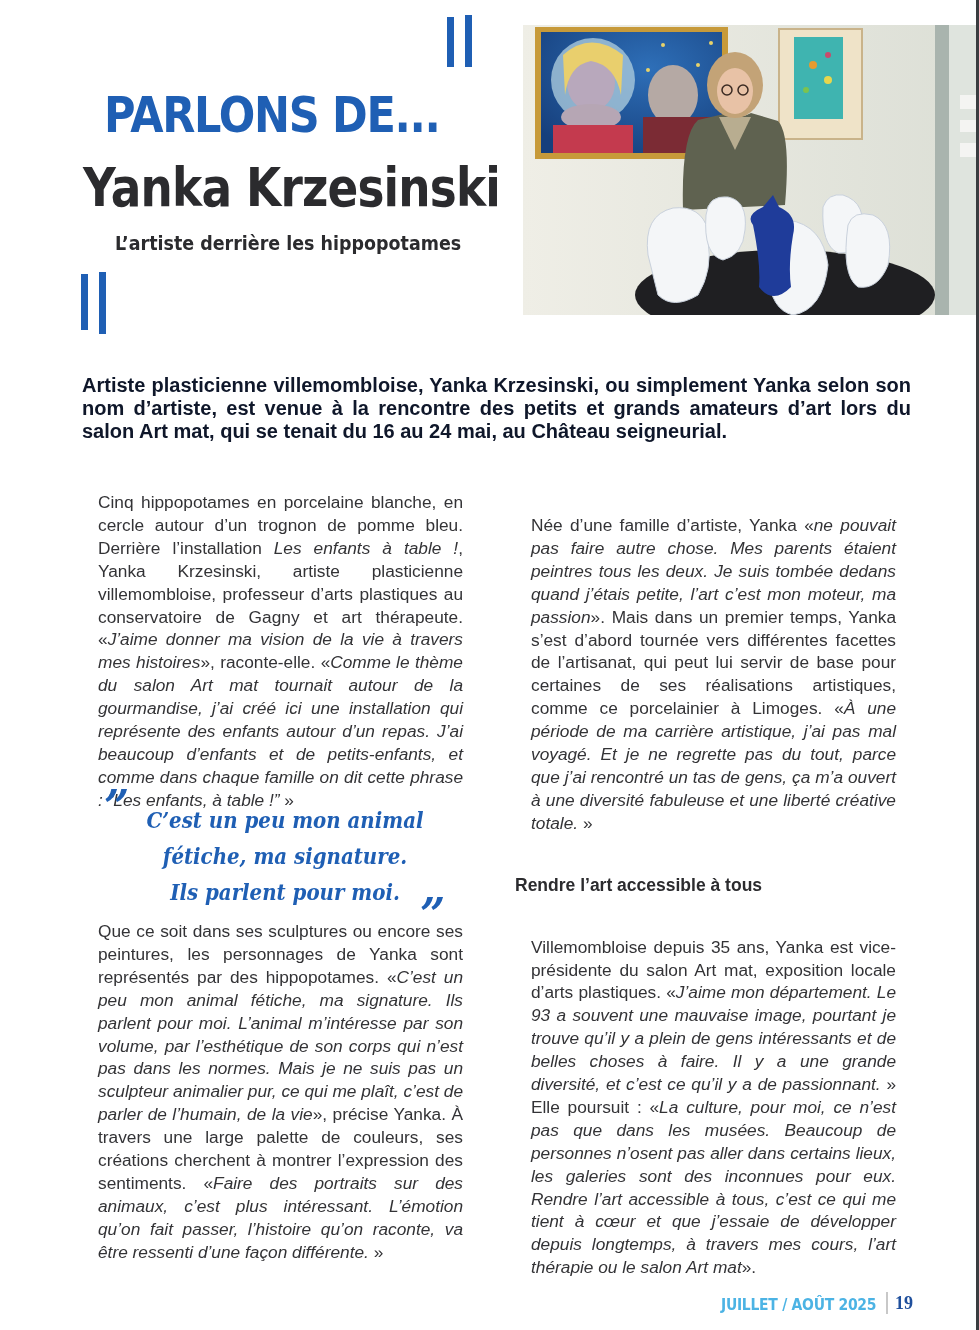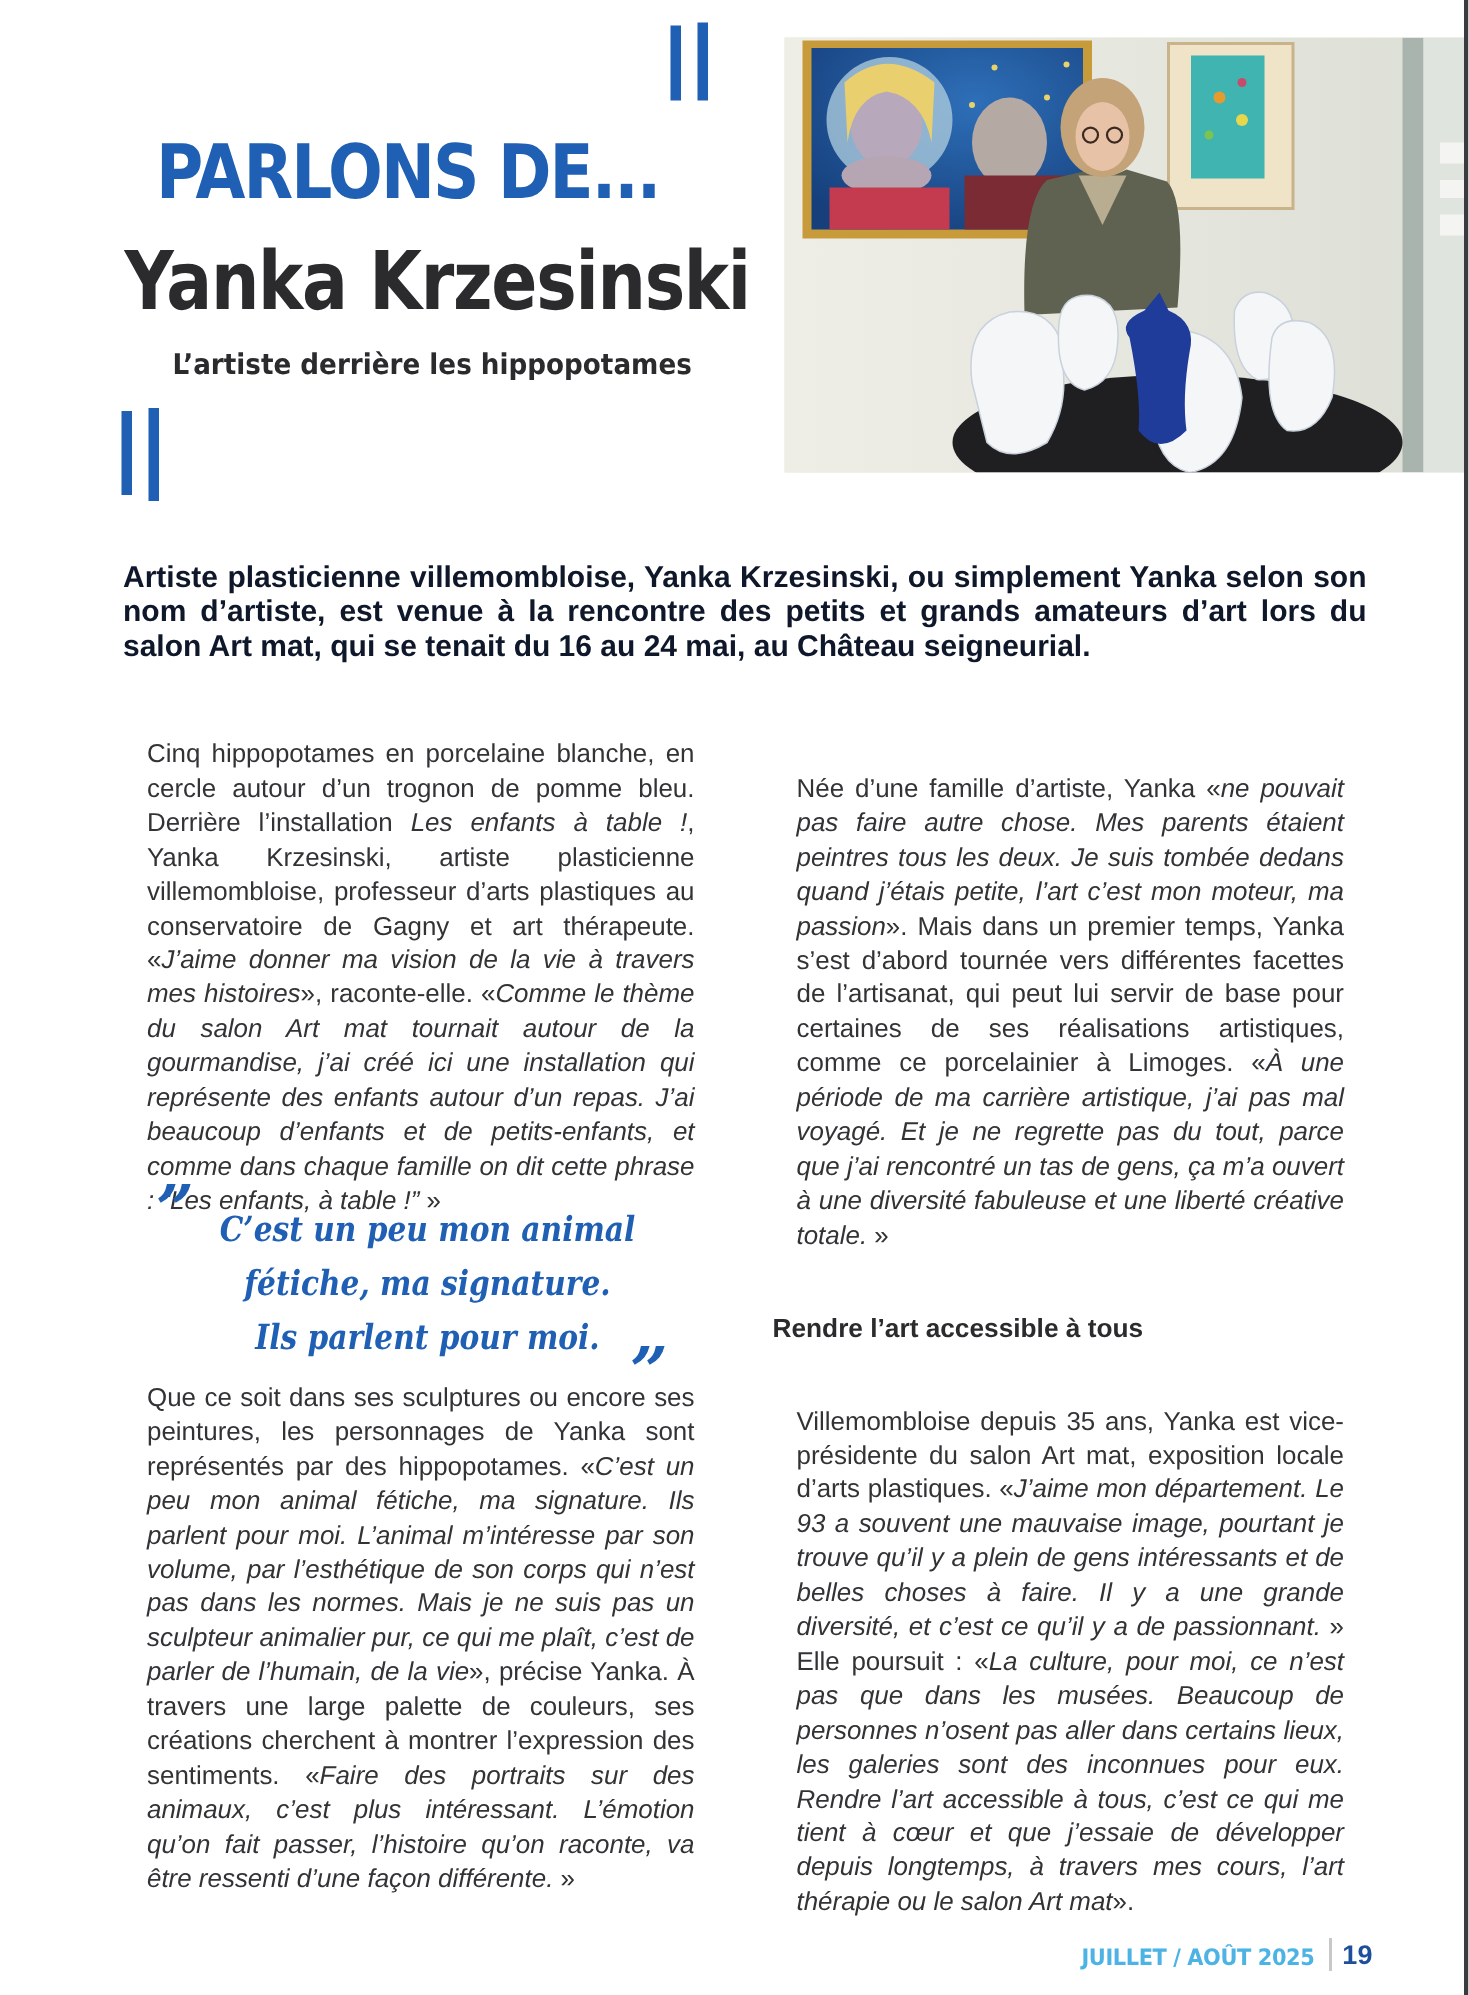--- a/index.html
+++ b/index.html
@@ -37,21 +37,21 @@
   .section-heading { font-weight: bold; font-size: 17.5px; color: #2b2b2e; text-align: left; }
 
   .pullquote { position: absolute; left: 100px; top: 785px; width: 360px; height: 140px; }
   .pq-text { position: absolute; left: 0; top: 17px; width: 370px; text-align: center; font-family: "DejaVu Serif", serif; font-style: italic; font-weight: bold; font-size: 23px; line-height: 36px; color: #1f5fb4; transform: scaleX(0.86); transform-origin: center top; }
   .pq-open { position: absolute; left: 4px; top: -4px; font-family: "DejaVu Serif", serif; font-style: italic; font-weight: bold; font-size: 44px; color: #1f5fb4; }
   .pq-close { position: absolute; left: 320px; top: 104px; font-family: "DejaVu Serif", serif; font-style: italic; font-weight: bold; font-size: 44px; color: #1f5fb4; }
 
   .footer { position: absolute; left: 721px; top: 1292px; display: flex; align-items: flex-end; white-space: nowrap; }
   .footer-issue { font-family: "DejaVu Sans", sans-serif; font-weight: bold; font-size: 15px; color: #4cb3e4; letter-spacing: -0.3px; transform: scaleX(0.93); transform-origin: left center; }
   .footer-sep { width: 2px; height: 22px; background: #c8c8c8; margin: 0 7px 0 -2px; }
-  .footer-page { font-family: Liberation Sans, sans-serif; font-weight: bold; font-size: 18px; color: #1f4f9c; }
+  .footer-page { font-family: Liberation Serif, serif; font-weight: bold; font-size: 18px; color: #1f4f9c; }
 </style>
 </head>
 <body>
 
 <div class="page-edge"></div>
 
 <div class="bars bars-top">
     <span></span>
     <span></span>
   </div>

